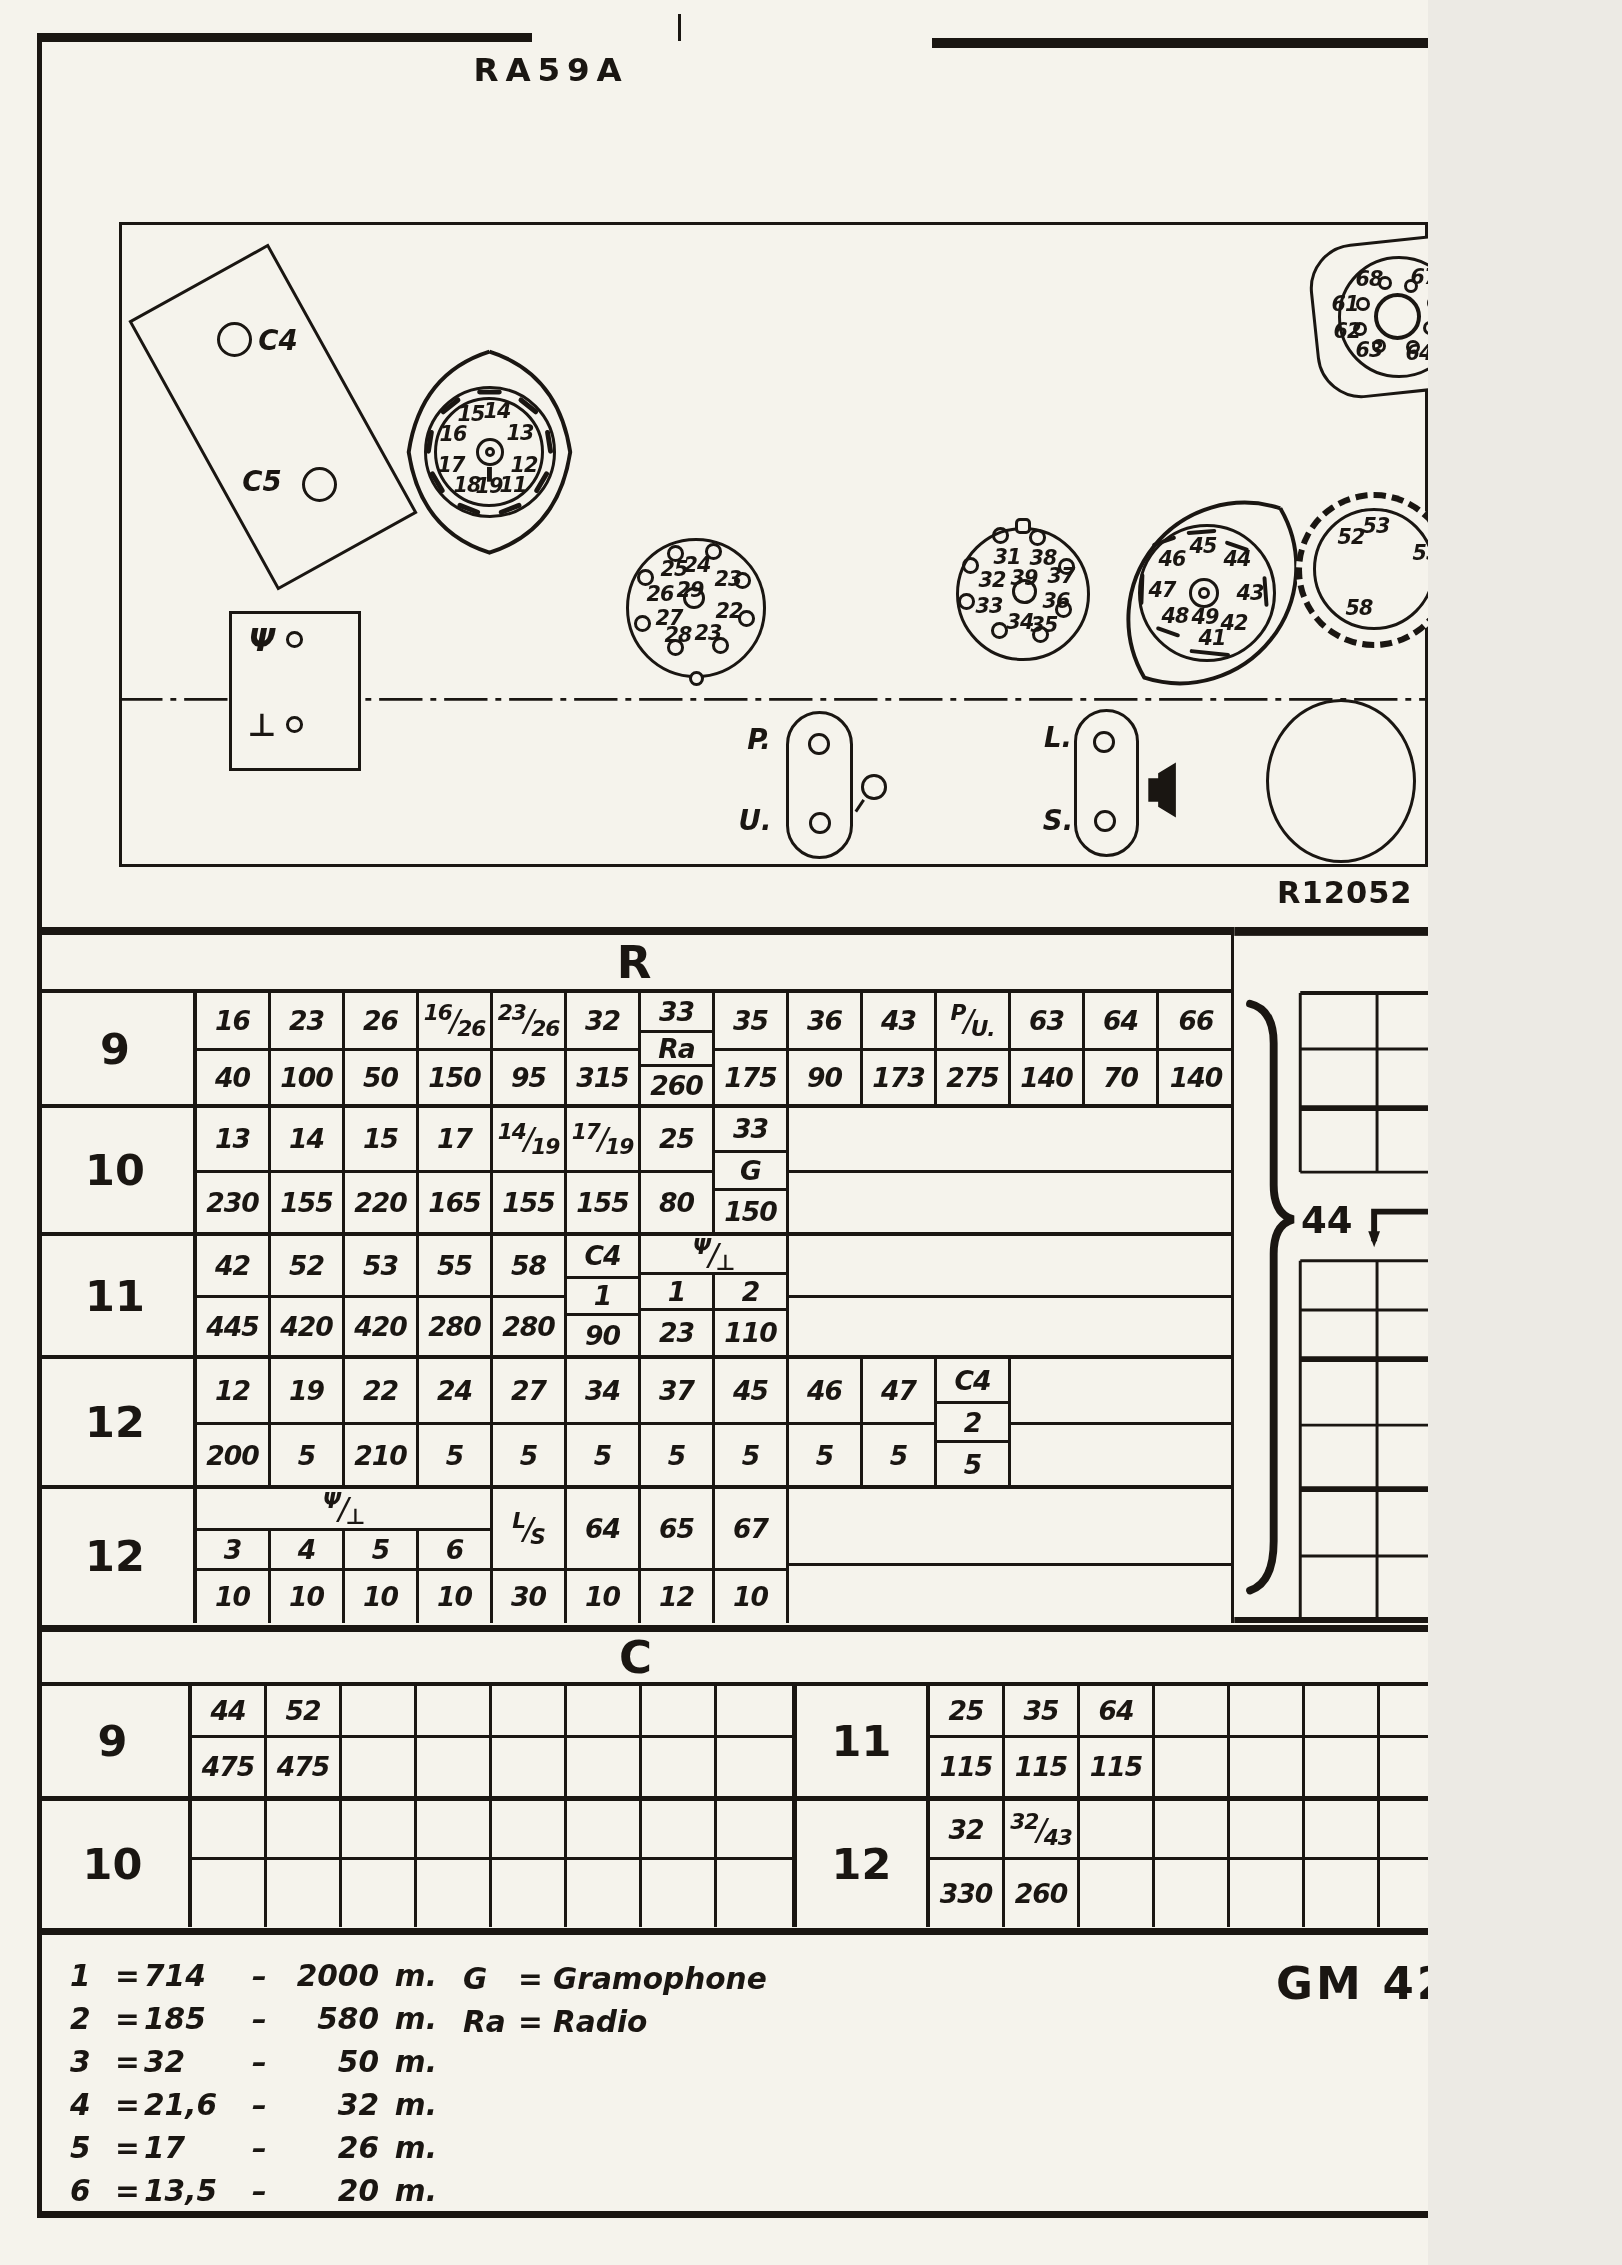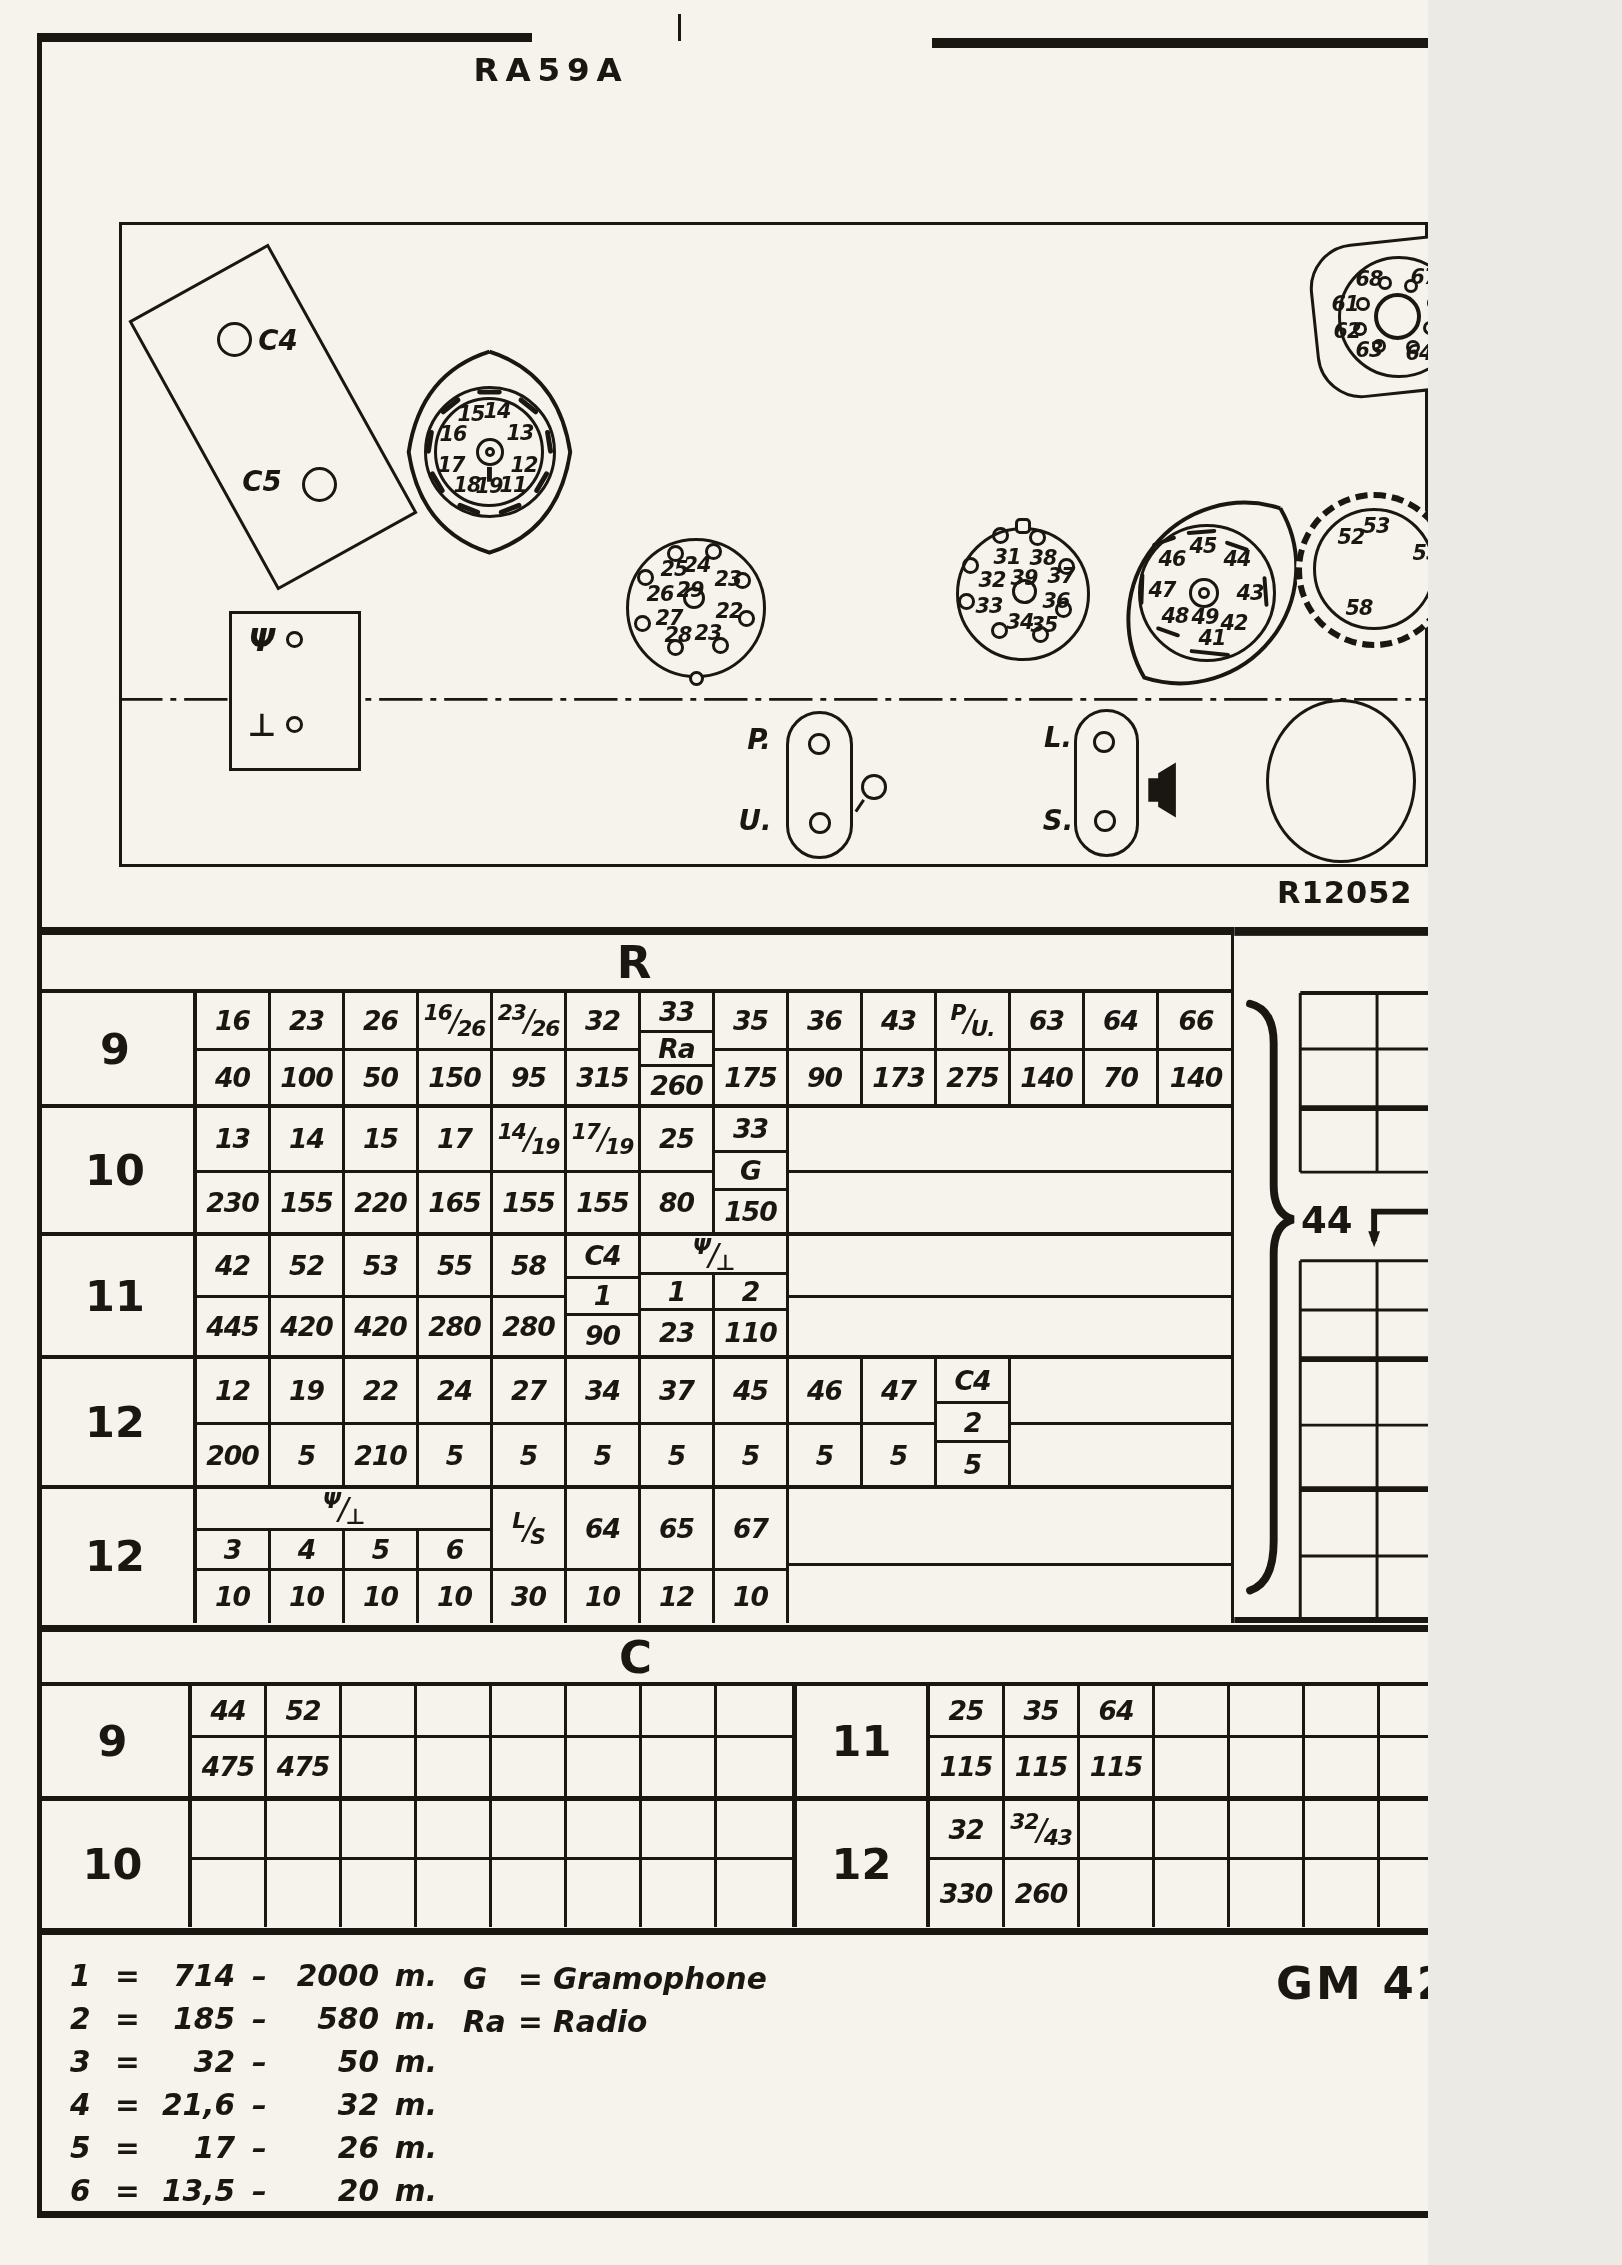--- a/index.html
+++ b/index.html
@@ -65,21 +65,21 @@
 .crow2{height:126px}
 .clabel{width:155px;border-right:4.9px solid var(--ink);display:flex;align-items:center;justify-content:center;font-size:43px;font-weight:700;flex:none}
 .cmid{width:138px;border-left:5.9px solid var(--ink);border-right:4.9px solid var(--ink);display:flex;align-items:center;justify-content:center;font-size:43px;font-weight:700;flex:none}
 .ccol{width:75px;border-right:3px solid var(--ink);display:flex;flex-direction:column;flex:none}
 .ccol.last{border-right:none;flex:1}
 .chc{height:47%;border-bottom:3px solid var(--ink)}
 .cvc{height:53%}
 
 .legend{left:37px;top:1928px;width:1488px;height:291px;border-top:7.9px solid var(--ink)}
 .lrow{display:flex;align-items:center;height:43px;font-size:29.6px;font-weight:700;font-style:italic}
-.ln{width:41px}.leq{width:33px;text-align:center}.lfrom{width:91px;text-align:right}.ldash{width:49px;text-align:center}.lto{width:95px;text-align:right}.lunit{width:69px;padding-left:15.8px}
+.ln{width:41px}.leq{width:33px;text-align:center}.lfrom{width:91px;}.ldash{width:49px;text-align:center}.lto{width:95px;text-align:right}.lunit{width:69px;padding-left:15.8px}
 .srow{display:flex;align-items:center;height:43px;font-size:29.6px;font-weight:700;font-style:italic}
 .ssym{width:55px}.seq{width:35px}.sname{}
 svg{position:absolute;pointer-events:none}
 </style>
 </head>
 <body>
 
 <div id="paper">
 
   <div class="bar" style="left:39px;top:32.5px;width:493px;height:9.9px"></div>

